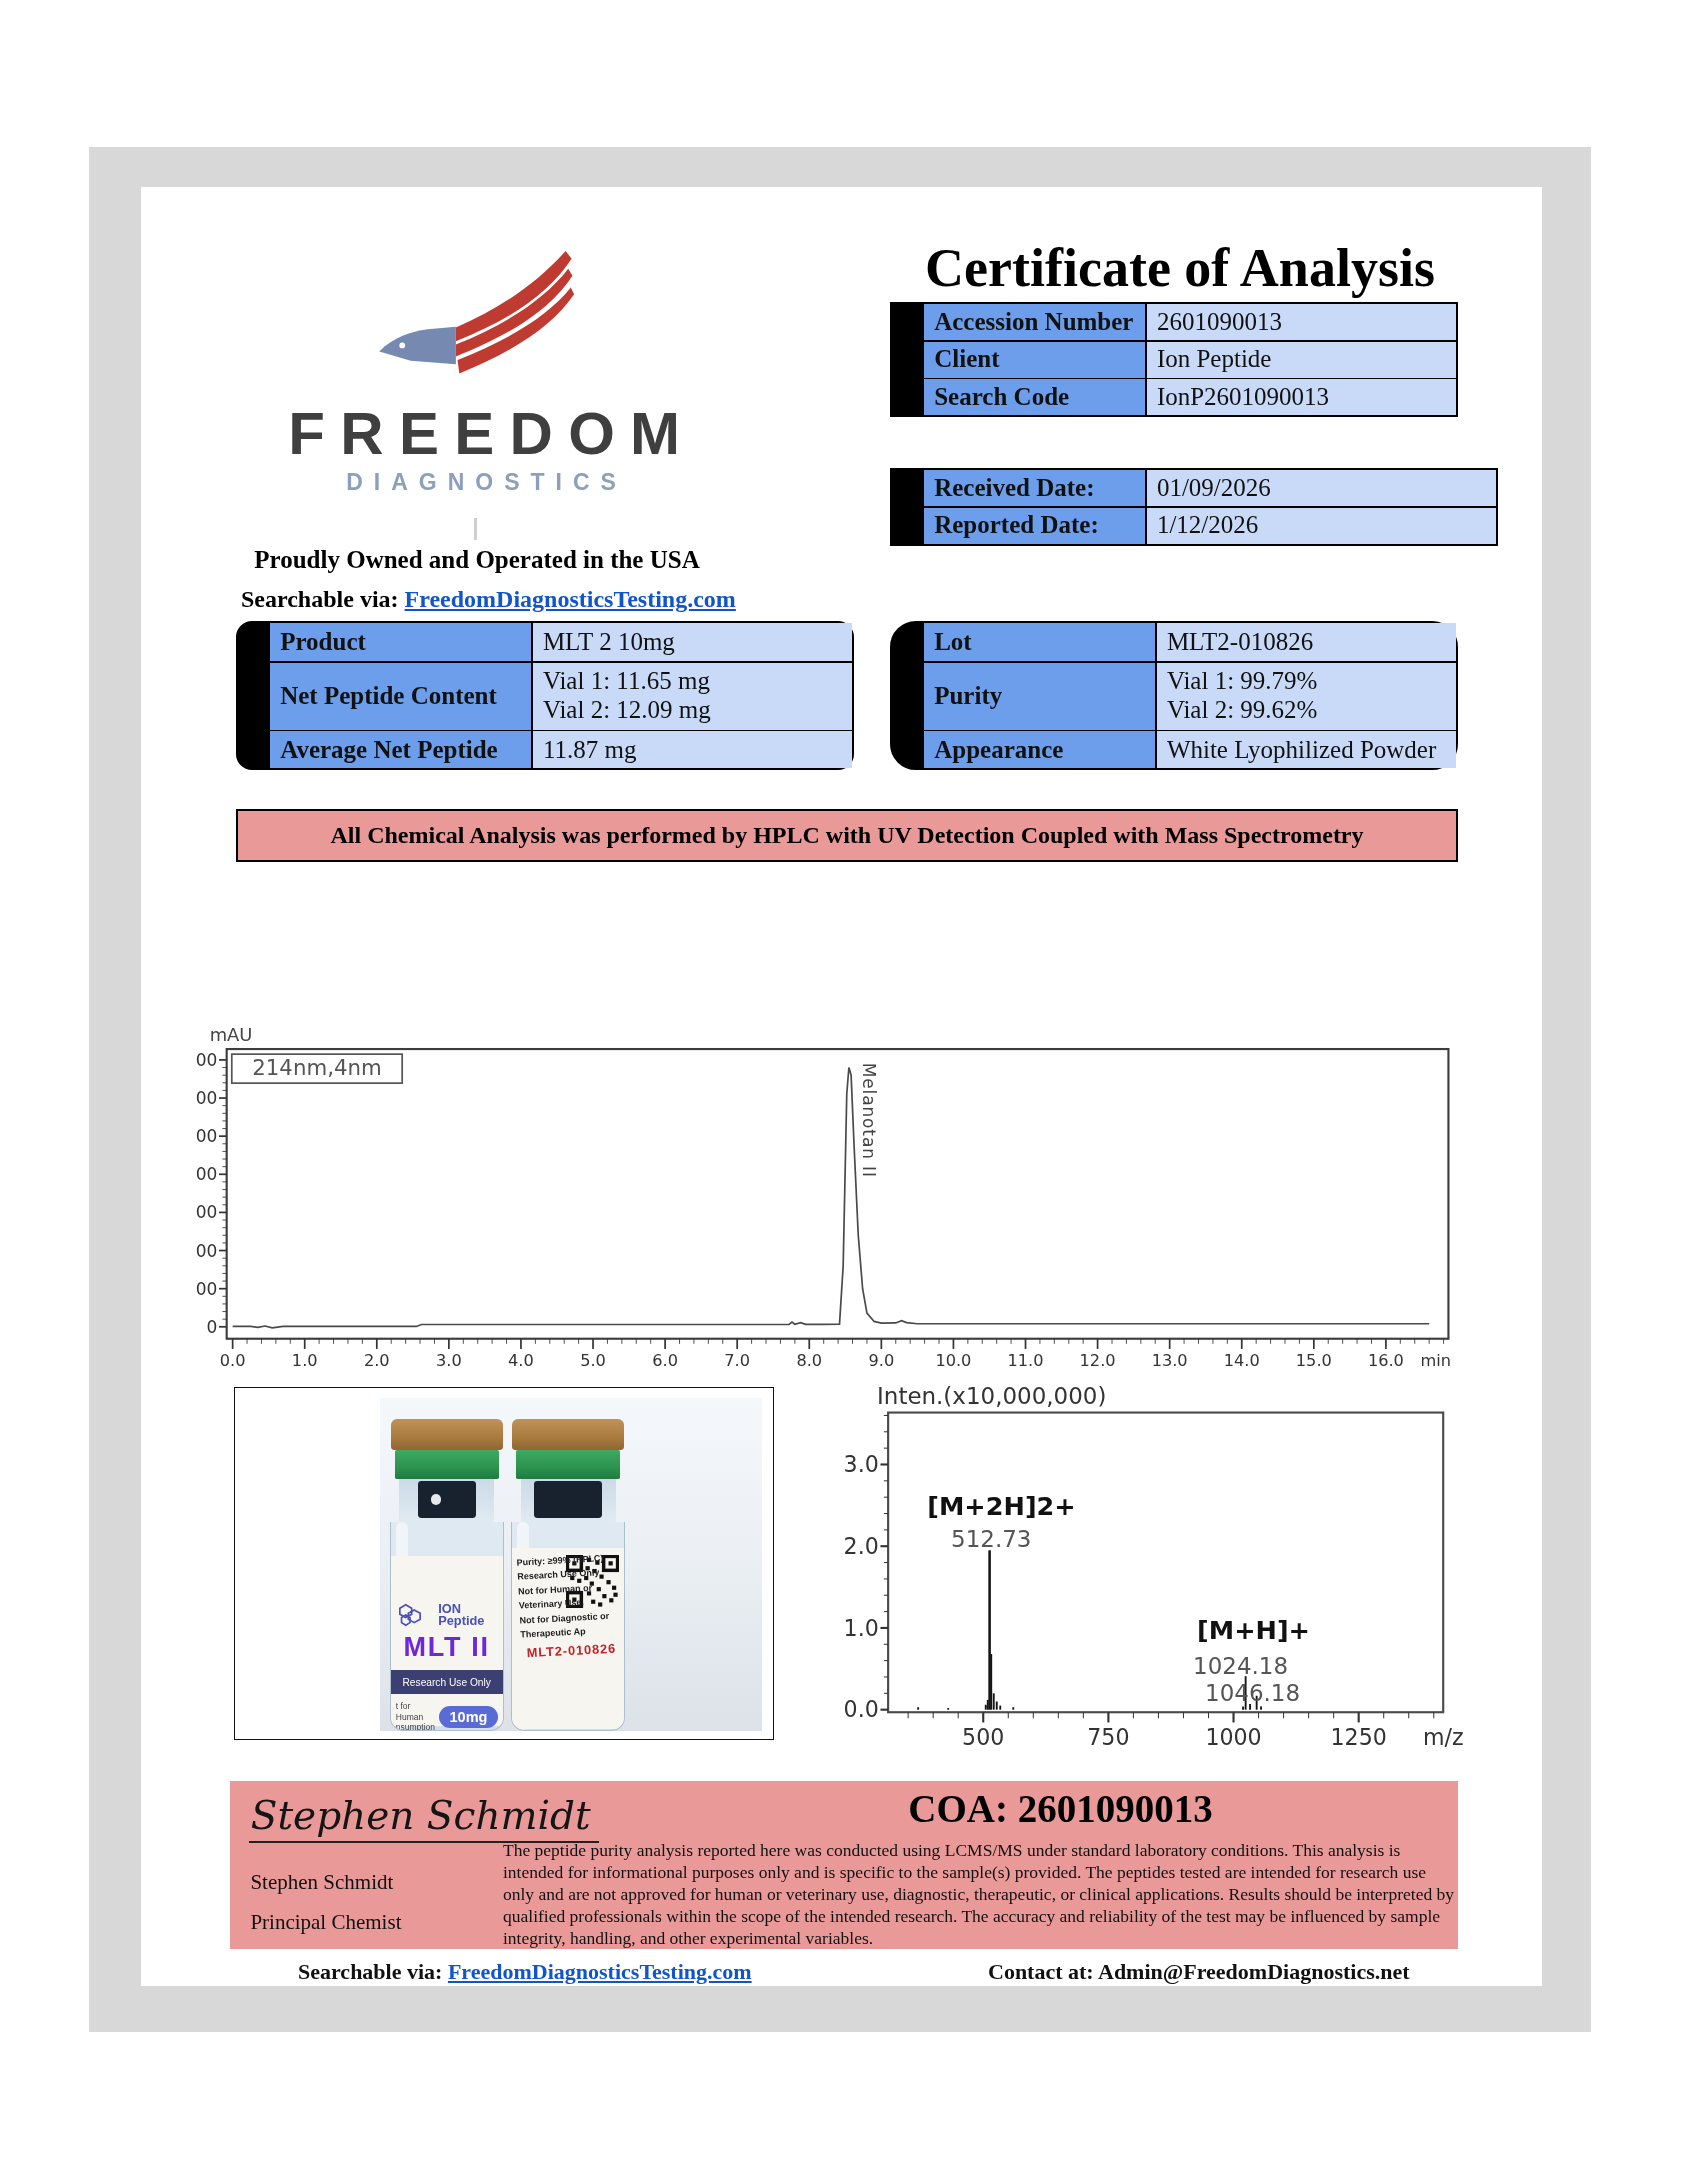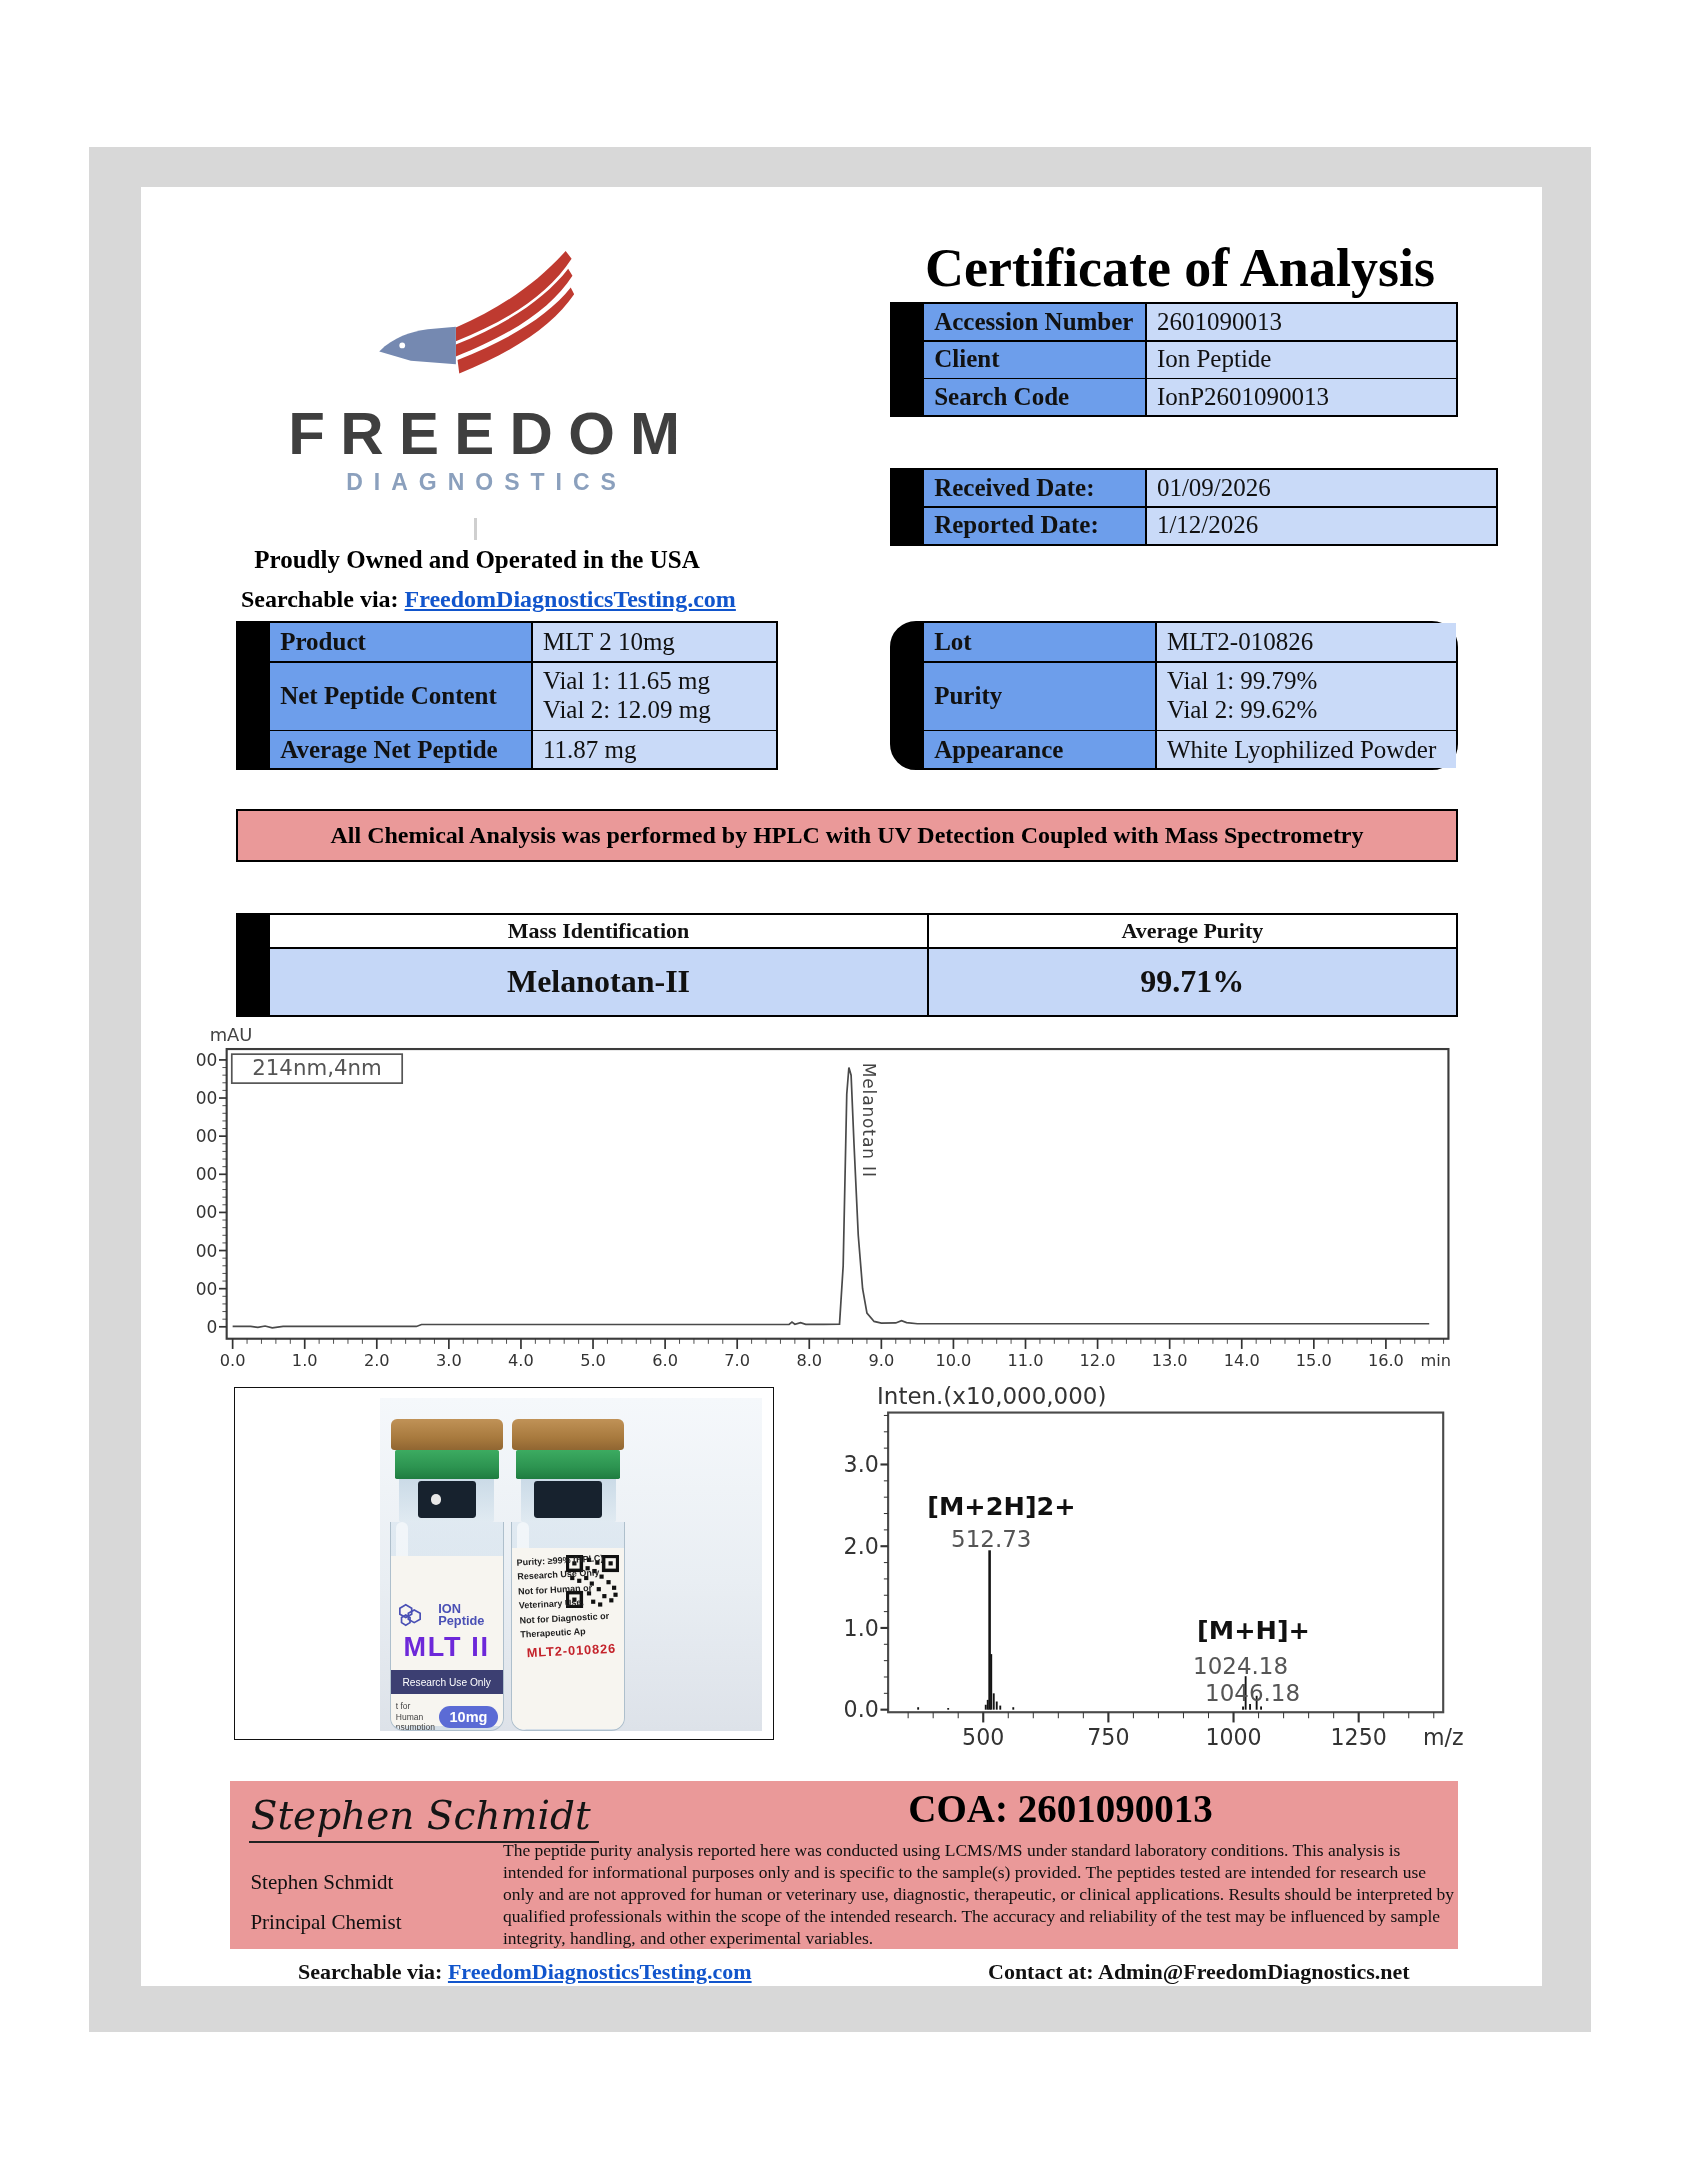--- a/index.html
+++ b/index.html
@@ -27,21 +27,21 @@
 
   
   .tbl { position:absolute; display:grid; background:#000; border:2.6px solid #000; gap:1.7px;padding-left:32px; }
   .cell { display:flex; align-items:center; padding:1.7px 10.2px; font-size:25px; line-height:1.15; }
   .lbl { background:#6d9eeb; font-weight:700; }
   .val { background:#c9daf8; flex-direction:column; align-items:flex-start; justify-content:center; }
   .val span { display:block; width:100%; }
 
   #info-table { left:890px; top:302px; width:568px; grid-template-columns:221px auto; grid-template-rows:36px 36px 36px; }
   #date-table { left:890px; top:468px; width:608px; grid-template-columns:221px auto; grid-template-rows:36px 36px; }
-  #product-table { left:236px; top:621px; width:542px; grid-template-columns:261px auto; grid-template-rows:38px 67px 37px; }
+  #product-table { left:236px; top:621px; width:618px; grid-template-columns:261px auto; grid-template-rows:38px 67px 37px;border-radius:16px; }
   #lot-table { left:890px; top:621px; width:568px; grid-template-columns:231px auto; grid-template-rows:38px 67px 37px;border-radius:26px; }
 
   .banner { left:236px; top:809px; width:1222px; height:53px; border:2.6px solid #000; background:#ea9999;
     display:flex; align-items:center; justify-content:center; font-weight:700; font-size:24px; color:#000; }
 
   #mass-table { left:236px; top:913px; width:1222px; grid-template-columns:657px auto; grid-template-rows:32px 66px; }
   .mass-h { background:#ffffff; font-weight:700; font-size:22px; justify-content:center; }
   .mass-d { background:#c5d7f7; font-weight:700; font-size:32px; justify-content:center; }
   #mass-table .cell { align-items:center; }
 
@@ -179,26 +179,20 @@
       <span>Vial 2: 99.62%</span>
     </div>
     <div class="cell lbl">Appearance</div>
     <div class="cell val">
         <span>White Lyophilized Powder</span>
       </div>
   </div>
 
   <div class="abs banner">All Chemical Analysis was performed by HPLC with UV Detection Coupled with Mass Spectrometry</div>
 
-  <div class="tbl" id="mass-table">
-    <div class="cell mass-h">Mass Identification</div>
-    <div class="cell mass-h">Average Purity</div>
-    <div class="cell mass-d">Melanotan-II</div>
-    <div class="cell mass-d">99.71%</div>
-  </div>
 
   <svg id="hplc-chart" class="chart-svg" width="1278" height="358" viewBox="0 0 1500 420">
       <rect x="36" y="34" width="1434" height="340" fill="#ffffff" stroke="#3c3c3c" stroke-width="2.5"></rect>
       <text x="16" y="24" font-size="21" fill="#444">mAU</text>
       <line x1="27" y1="360" x2="36" y2="360" stroke="#333" stroke-width="2"></line>
       <text x="25" y="367" font-size="20" fill="#333" text-anchor="end">0</text>
       <line x1="31" y1="351.05" x2="36" y2="351.05" stroke="#333" stroke-width="1"></line>
       <line x1="31" y1="342.1" x2="36" y2="342.1" stroke="#333" stroke-width="1"></line>
       <line x1="31" y1="333.15" x2="36" y2="333.15" stroke="#333" stroke-width="1"></line>
       <line x1="31" y1="324.2" x2="36" y2="324.2" stroke="#333" stroke-width="1"></line>

